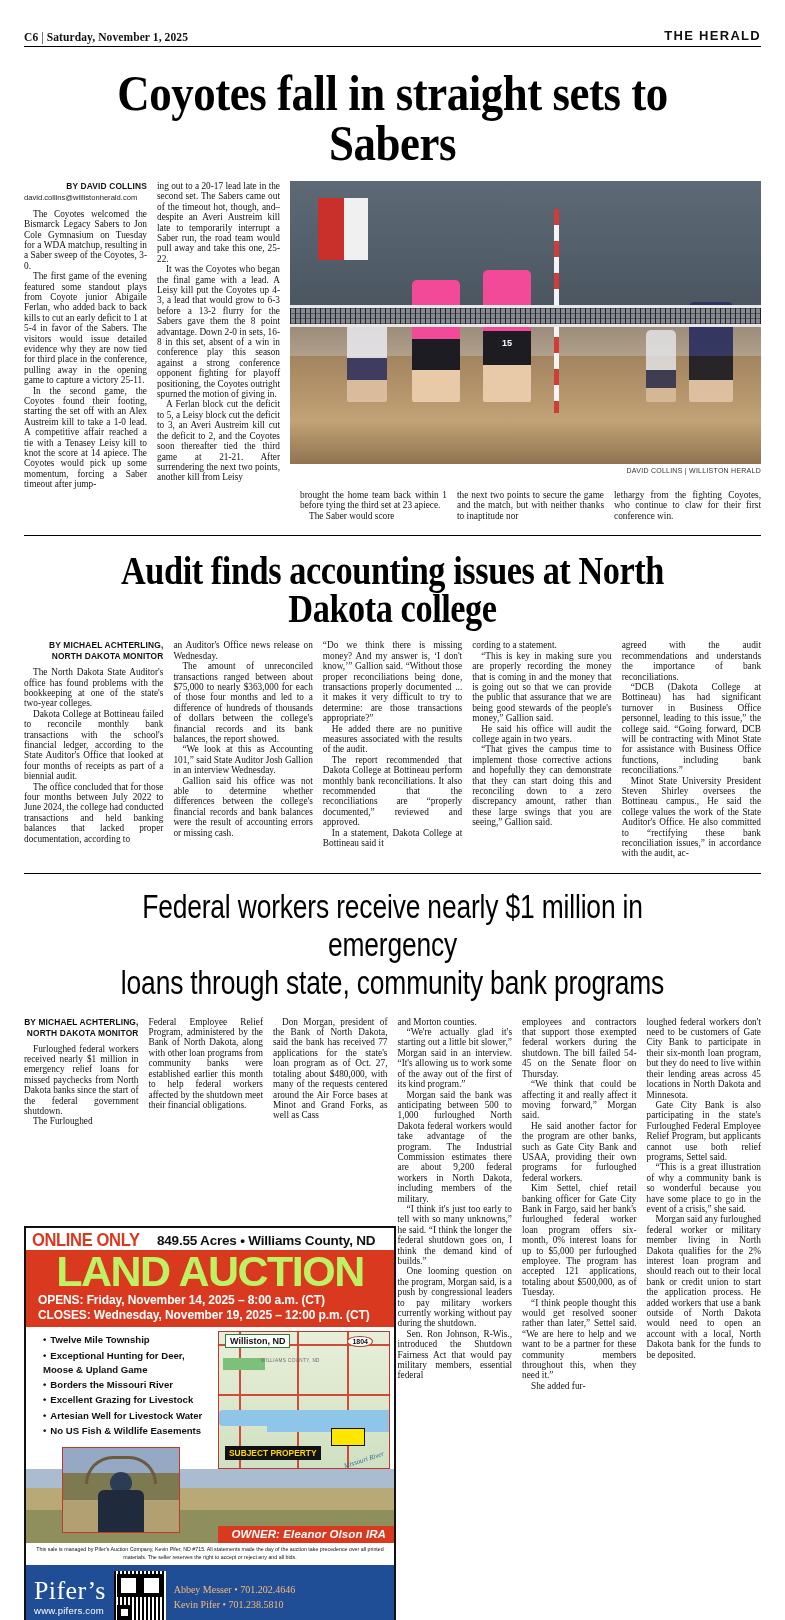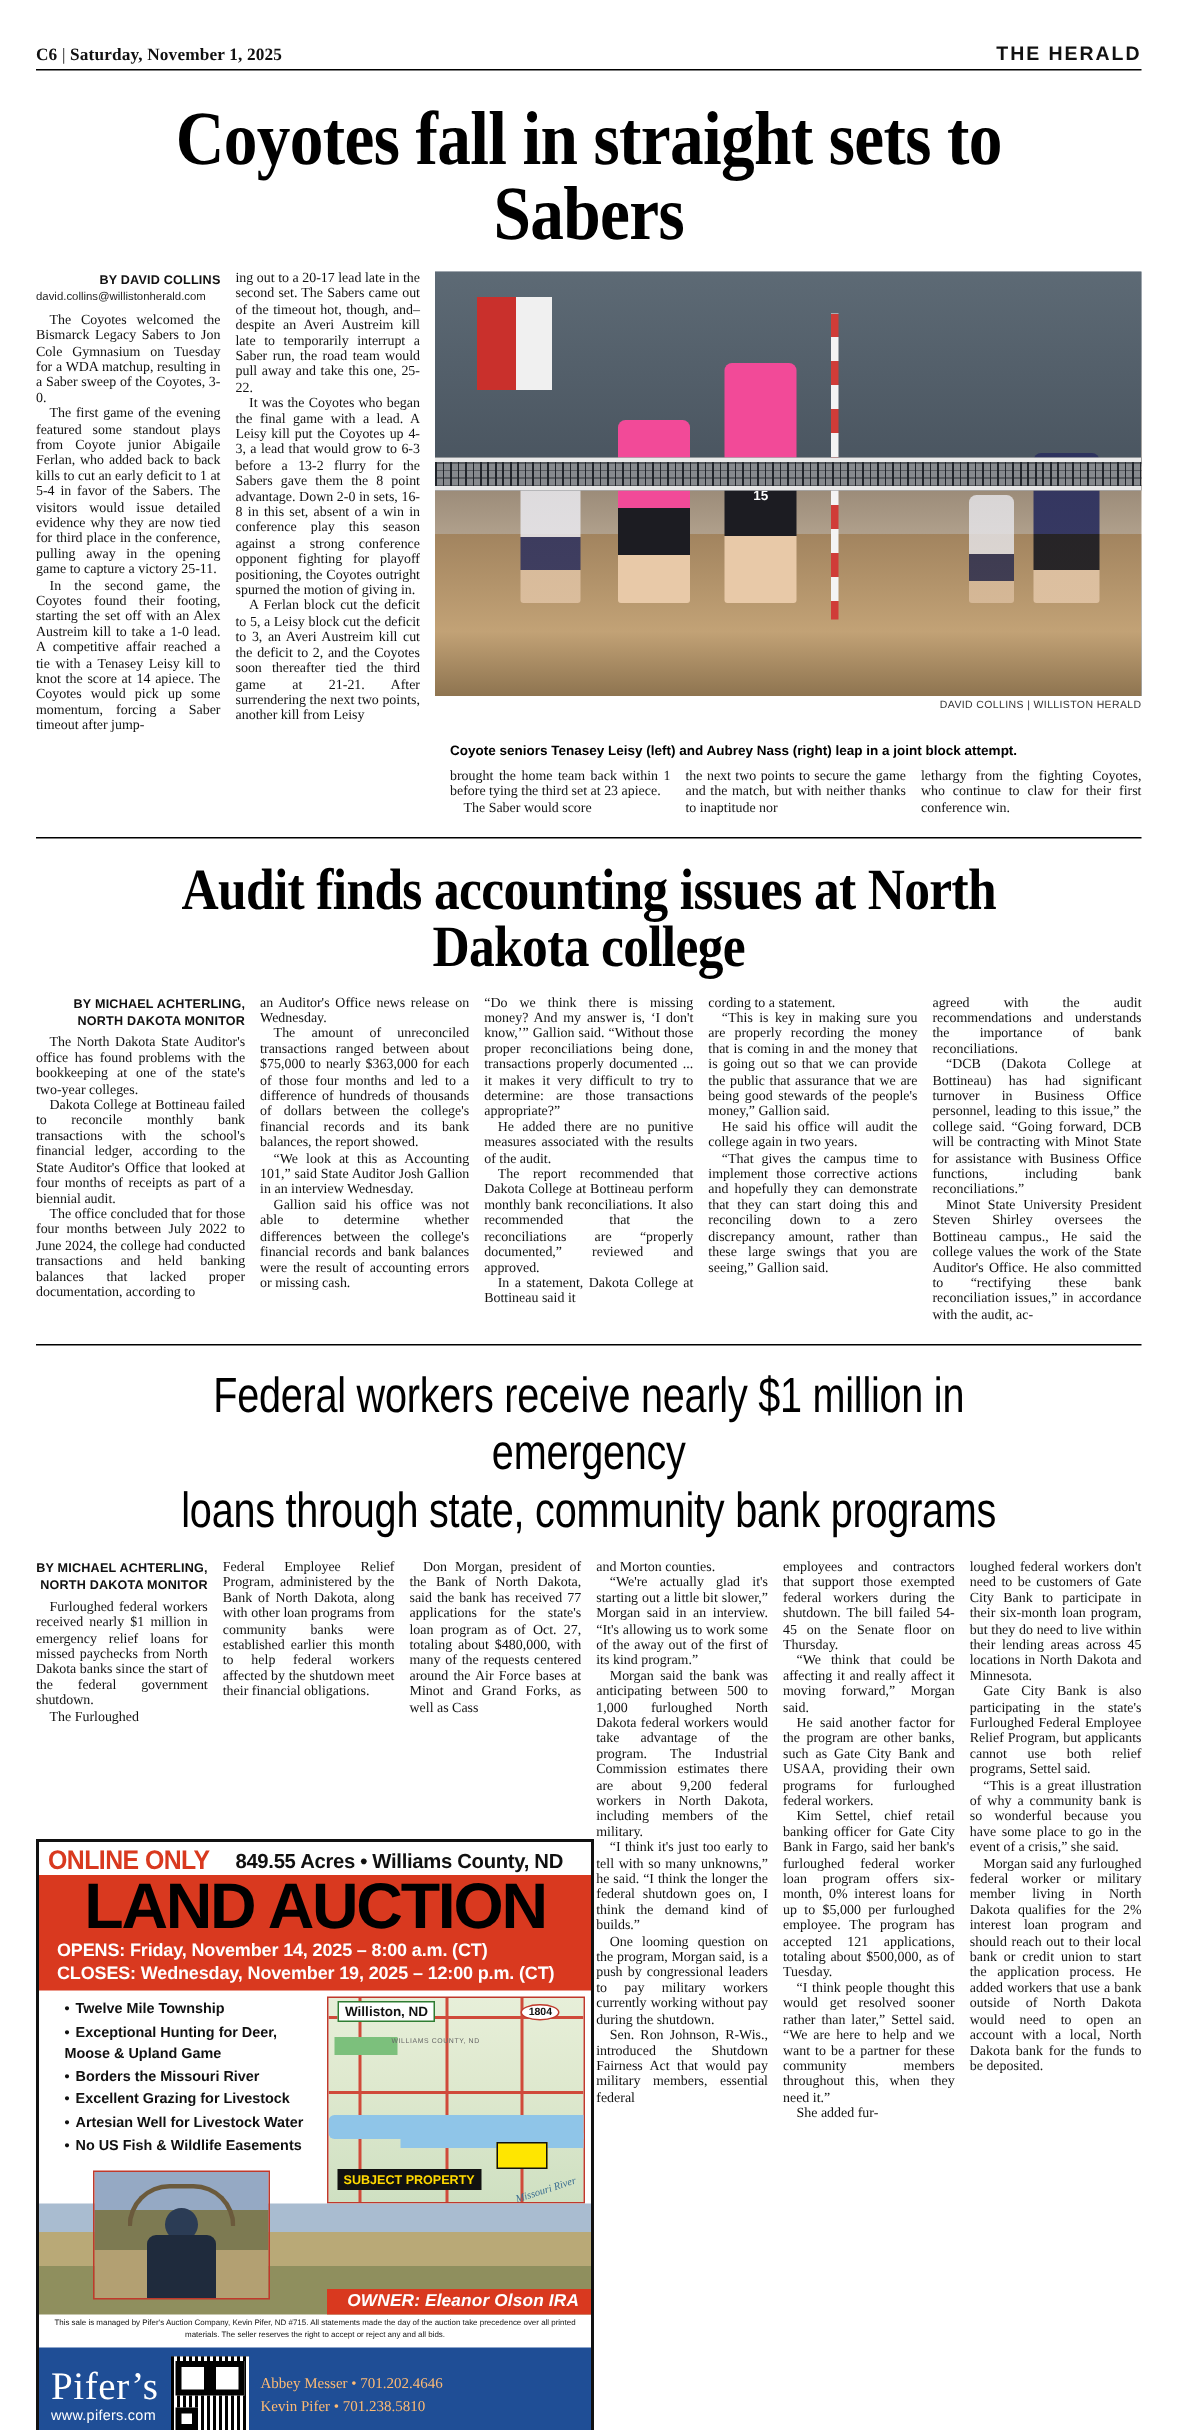--- a/index.html
+++ b/index.html
@@ -97,21 +97,21 @@
   .photo .banner { position:absolute; top:6%; left:6%; width:30px; height:62px; background:#c9302c; }
   .photo .banner2 { position:absolute; top:6%; left:11.5%; width:24px; height:62px; background:#f0f0f0; }
   .photo .net { position:absolute; left:0; right:0; top:44%; height:22px;
     background:repeating-linear-gradient(90deg,#20242a 0 1px,rgba(255,255,255,.25) 1px 5px),
                repeating-linear-gradient(0deg,#20242a 0 1px,rgba(255,255,255,.25) 1px 5px);
     background-color:#2a2f36; border-top:3px solid #e8e8e8; border-bottom:3px solid #e8e8e8; }
   .photo .pole { position:absolute; top:10%; left:56%; width:5px; height:72%;
     background:repeating-linear-gradient(180deg,#d03c38 0 16px,#f4f4f4 16px 32px); }
   .photo .plr { position:absolute; bottom:22%; border-radius:5px 5px 2px 2px; }
   .p1 { left:26%; width:48px; height:122px; background:linear-gradient(180deg,#f24a98 0 48%, #1c1c22 48% 74%, #e8c9a8 74% 100%); }
-  .p2 { left:41%; width:48px; height:160px; background:linear-gradient(180deg,#f24a98 0 46%, #1c1c22 46% 72%, #e8c9a8 72% 100%); }
+  .p2 { left:41%; width:48px; height:132px; background:linear-gradient(180deg,#f24a98 0 46%, #1c1c22 46% 72%, #e8c9a8 72% 100%); }
   .p3 { left:12%; width:40px; height:92px; background:linear-gradient(180deg,#e9e9ef 0 52%, #2b2f5e 52% 76%, #e0c3a4 76% 100%); opacity:.85; }
   .p4 { right:6%; width:44px; height:100px; background:linear-gradient(180deg,#2b2f5e 0 54%, #1c1c22 54% 78%, #e0c3a4 78% 100%); opacity:.92; }
   .p5 { right:18%; width:30px; height:72px; background:linear-gradient(180deg,#e7e7ec 0 55%, #24284d 55% 80%, #dcbfa0 80% 100%); opacity:.8; }
   .jersey-num { position:absolute; top:52%; left:50%; transform:translateX(-50%);
     color:#fff; font-family:"Liberation Sans",sans-serif; font-size:9px; font-weight:700; }
 
   .photo-credit {
     font-family:"Liberation Sans", sans-serif;
     font-size:7px; letter-spacing:.25px; text-align:right;
     margin:3px 0 0; color:#333; text-transform:uppercase;
@@ -133,21 +133,21 @@
     color:#d9391f; font-size:18px; letter-spacing:-.4px; line-height:1;
     transform:scaleX(.92); transform-origin:left center;
   }
   .ad-acres {
     font-family:"Liberation Sans", sans-serif; font-weight:700;
     font-size:13.5px; color:#111; letter-spacing:-.2px;
   }
   .ad-band { background:#d9391f; padding:0 0 4px; }
   .ad-land {
     font-family:"Liberation Sans", sans-serif; font-weight:700;
-    color:#000000; font-size:43px; line-height:.92; letter-spacing:-1.5px;
+    color:#bef264; font-size:43px; line-height:.92; letter-spacing:-1.5px;
     text-align:center; margin:0; padding:2px 0 1px;
     -webkit-text-stroke:0;
   }
   .ad-open, .ad-close {
     font-family:"Liberation Sans", sans-serif; font-weight:700;
     color:#fff; font-size:12px; line-height:1.28; padding-left:12px;
     letter-spacing:-.1px;
   }
   .ad-mid { display:flex; gap:0; }
   .ad-bullets {
@@ -291,21 +291,20 @@
           <div class="plr p1"></div>
           <div class="plr p2">
             <span class="jersey-num">15</span>
           </div>
           <div class="net"></div>
         </div>
         <div class="photo-credit">DAVID COLLINS | WILLISTON HERALD</div>
       </div>
     </div>
 
-    <div class="photo-caption" style="margin-left:276px;">Coyote seniors Tenasey Leisy (left) and Aubrey Nass (right) leap in a joint block attempt.</div>
 
     <div class="cols" style="margin-left:276px;">
       <div class="col">
         <p class="body cont">brought the home team back within 1 before tying the third set at 23 apiece.</p>
         <p class="body">The Saber would score</p>
       </div>
       <div class="col">
         <p class="body cont">the next two points to secure the game and the match, but with neither thanks to inaptitude nor</p>
       </div>
       <div class="col">

